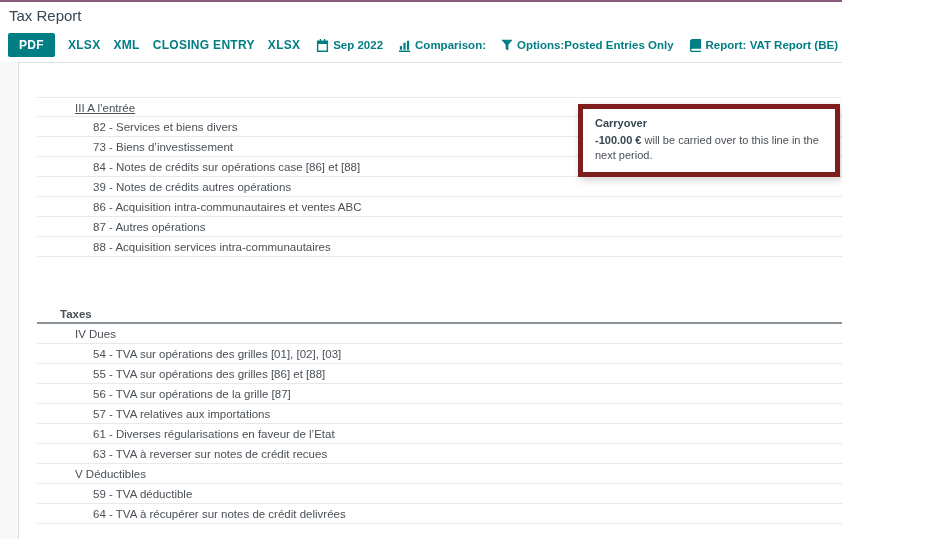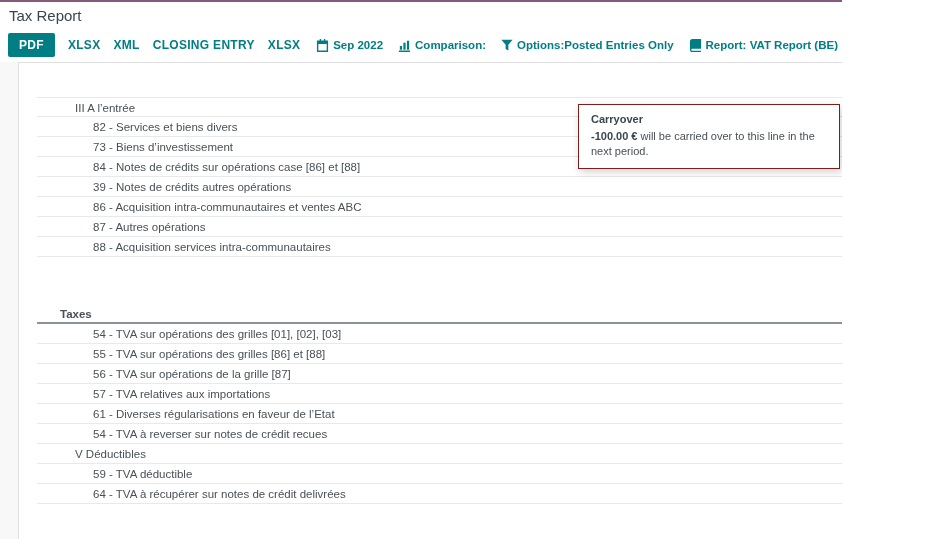--- a/index.html
+++ b/index.html
@@ -26,30 +26,30 @@
   .filter{display:flex;align-items:center;gap:4px;color:var(--accent);font-size:11.5px;font-weight:600;cursor:pointer;}
   .filter svg{display:block;fill:var(--accent);}
 
   .content{position:absolute;left:0;top:62px;right:0;bottom:0;background:#f8f8f9;}
   .card{position:absolute;left:18px;top:0;width:901px;bottom:0;background:#fff;border:1px solid #dfdfdf;border-bottom:none;}
 
   .col-header{text-align:right;padding:2px 12px 0 0;font-size:11.5px;font-weight:bold;line-height:16px;color:#3f4850;}
 
   .rows{margin-left:18px;}
   .row{position:relative;height:20px;line-height:20px;font-size:11.5px;border-bottom:1px solid var(--sep);white-space:nowrap;}
-  .row:first-child{border-top:1px solid var(--sep);}
+  .row:first-child{border-top:1px solid var(--sep);text-decoration:underline;}
   .row.level-0{padding-left:23px;}
   .row.level-1{padding-left:38px;}
   .row.level-2{padding-left:56px;}
   .row.bold{font-weight:bold;margin-top:48px;}
   .row.section-end{border-bottom:2px solid #8b9298;height:19px;line-height:19px;}
   .balance{position:absolute;right:3px;top:0;font-family:"DejaVu Sans Mono",monospace;font-size:11px;color:#3f4850;text-align:right;}
   .help{position:absolute;right:62px;top:3px;width:13px;height:13px;border-radius:50%;background:var(--help);color:#fff;font-size:9px;font-weight:bold;line-height:13px;text-align:center;cursor:pointer;}
 
-  .tooltip{position:absolute;left:578px;top:104px;width:262px;background:#fff;border:1px solid #7f1d1d;box-shadow:2px 3px 8px rgba(0,0,0,.18);padding:7px 12px 9px;z-index:10;font-size:11px;line-height:15px;}
+  .tooltip{position:absolute;left:578px;top:104px;width:262px;background:#fff;border:5px solid #7f1d1d;box-shadow:2px 3px 8px rgba(0,0,0,.18);padding:7px 12px 9px;z-index:10;font-size:11px;line-height:15px;}
   .tooltip .t-title{font-weight:bold;color:#374650;margin-bottom:2px;}
   .tooltip .t-amount{font-weight:bold;color:#374650;}
 </style>
 </head>
 <body>
 
 <div class="page">
   <div class="top-border"></div>
 
   <div class="page-title">Tax Report</div>
@@ -142,20 +142,25 @@
           <div class="row level-2">
     <span class="row-label">88 - Acquisition services intra-communautaires</span>
     
     
   </div>
           <div class="row level-0 bold section-end">
     <span class="row-label">Taxes</span>
     
     
   </div>
+          <div class="row level-1">
+    <span class="row-label">IV Dues</span>
+    
+    
+  </div>
           <div class="row level-2">
     <span class="row-label">54 - TVA sur opérations des grilles [01], [02], [03]</span>
     
     
   </div>
           <div class="row level-2">
     <span class="row-label">55 - TVA sur opérations des grilles [86] et [88]</span>
     
     
   </div>
@@ -168,21 +173,21 @@
     <span class="row-label">57 - TVA relatives aux importations</span>
     
     
   </div>
           <div class="row level-2">
     <span class="row-label">61 - Diverses régularisations en faveur de l’Etat</span>
     
     
   </div>
           <div class="row level-2">
-    <span class="row-label">54 - TVA à reverser sur notes de crédit recues</span>
+    <span class="row-label">63 - TVA à reverser sur notes de crédit recues</span>
     
     <span class="balance">21.00 €</span>
   </div>
           <div class="row level-1">
     <span class="row-label">V Déductibles</span>
     
     
   </div>
           <div class="row level-2">
     <span class="row-label">59 - TVA déductible</span>

